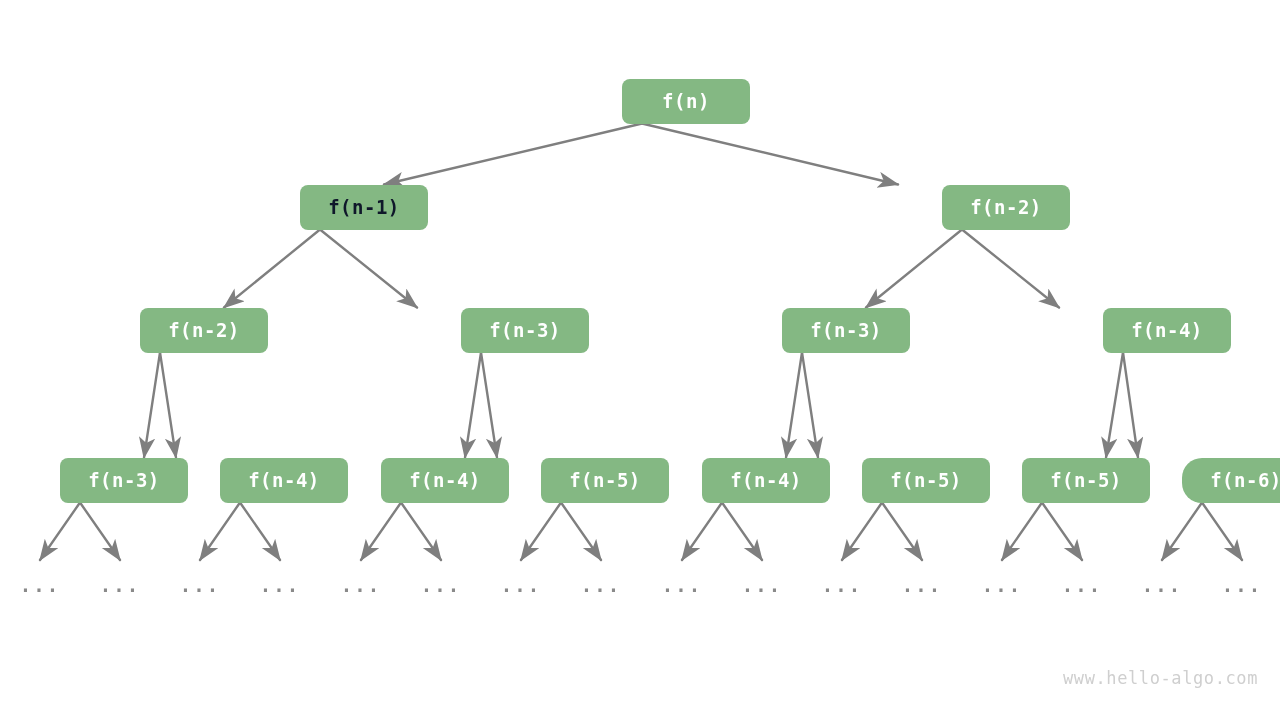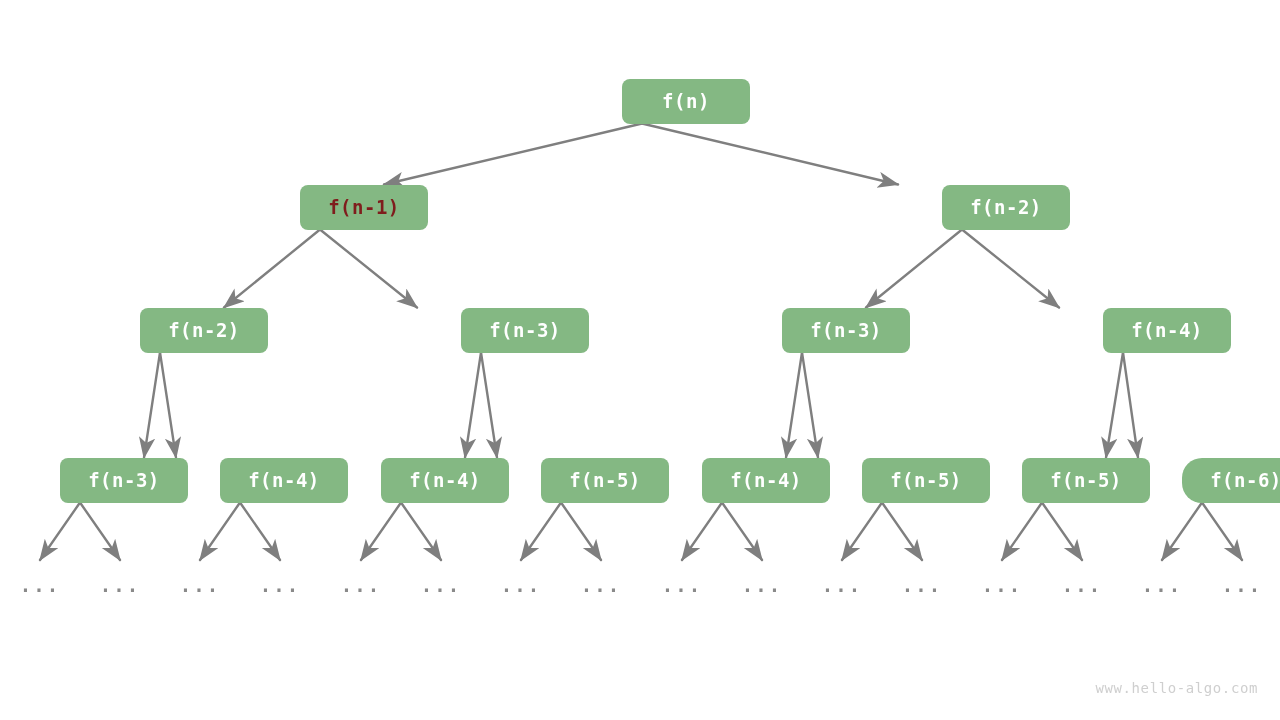--- a/index.html
+++ b/index.html
@@ -47,24 +47,24 @@
     font-weight: 700;
     letter-spacing: 2px;
     line-height: 1;
     white-space: nowrap;
     transform: translate(-50%, -50%);
     user-select: none;
   }
   .watermark {
     position: absolute;
     right: 22px;
-    bottom: 24px;
+    bottom: 32px;
     color: #cfcfcf;
     font-family: "DejaVu Sans Mono", monospace;
-    font-size: 14px;
+    font-size: 17px;
     letter-spacing: 0.6px;
     white-space: nowrap;
     user-select: none;
   }
 </style>
 </head>
 <body>
 
 <div id="canvas">
 
@@ -105,21 +105,21 @@
         <line x1="882" y1="502.5" x2="922" y2="560" stroke="#7f7f7f" stroke-width="2.4" stroke-linecap="round" marker-end="url(#arrowhead)"></line>
         <line x1="1042" y1="502.5" x2="1002" y2="560" stroke="#7f7f7f" stroke-width="2.4" stroke-linecap="round" marker-end="url(#arrowhead)"></line>
         <line x1="1042" y1="502.5" x2="1082" y2="560" stroke="#7f7f7f" stroke-width="2.4" stroke-linecap="round" marker-end="url(#arrowhead)"></line>
         <line x1="1202" y1="502.5" x2="1162" y2="560" stroke="#7f7f7f" stroke-width="2.4" stroke-linecap="round" marker-end="url(#arrowhead)"></line>
         <line x1="1202" y1="502.5" x2="1242" y2="560" stroke="#7f7f7f" stroke-width="2.4" stroke-linecap="round" marker-end="url(#arrowhead)"></line>
       </g>
   </svg>
 
   <div id="node-layer">
       <div class="node" style="left: 578px; top: 78.5px; width: 128px; height: 45px; background: rgb(132, 184, 131); color: rgb(255, 255, 255); border-radius: 8px;">f(n)</div>
-      <div class="node" style="left: 256px; top: 184.5px; width: 128px; height: 45px; background: rgb(132, 184, 131); color: #7f1d1d; border-radius: 8px;">f(n-1)</div>
+      <div class="node" style="left: 256px; top: 184.5px; width: 128px; height: 45px; background: rgb(132, 184, 131); color: #0f172a; border-radius: 8px;">f(n-1)</div>
       <div class="node" style="left: 898px; top: 184.5px; width: 128px; height: 45px; background: rgb(132, 184, 131); color: rgb(255, 255, 255); border-radius: 8px;">f(n-2)</div>
       <div class="node" style="left: 96px; top: 307.5px; width: 128px; height: 45px; background: rgb(132, 184, 131); color: rgb(255, 255, 255); border-radius: 8px;">f(n-2)</div>
       <div class="node" style="left: 417px; top: 307.5px; width: 128px; height: 45px; background: rgb(132, 184, 131); color: rgb(255, 255, 255); border-radius: 8px;">f(n-3)</div>
       <div class="node" style="left: 738px; top: 307.5px; width: 128px; height: 45px; background: rgb(132, 184, 131); color: rgb(255, 255, 255); border-radius: 8px;">f(n-3)</div>
       <div class="node" style="left: 1059px; top: 307.5px; width: 128px; height: 45px; background: rgb(132, 184, 131); color: rgb(255, 255, 255); border-radius: 8px;">f(n-4)</div>
       <div class="node" style="left: 16px; top: 457.5px; width: 128px; height: 45px; background: rgb(132, 184, 131); color: rgb(255, 255, 255); border-radius: 8px;">f(n-3)</div>
       <div class="node" style="left: 176px; top: 457.5px; width: 128px; height: 45px; background: rgb(132, 184, 131); color: rgb(255, 255, 255); border-radius: 8px;">f(n-4)</div>
       <div class="node" style="left: 337px; top: 457.5px; width: 128px; height: 45px; background: rgb(132, 184, 131); color: rgb(255, 255, 255); border-radius: 8px;">f(n-4)</div>
       <div class="node" style="left: 497px; top: 457.5px; width: 128px; height: 45px; background: rgb(132, 184, 131); color: rgb(255, 255, 255); border-radius: 8px;">f(n-5)</div>
       <div class="node" style="left: 658px; top: 457.5px; width: 128px; height: 45px; background: rgb(132, 184, 131); color: rgb(255, 255, 255); border-radius: 8px;">f(n-4)</div>

